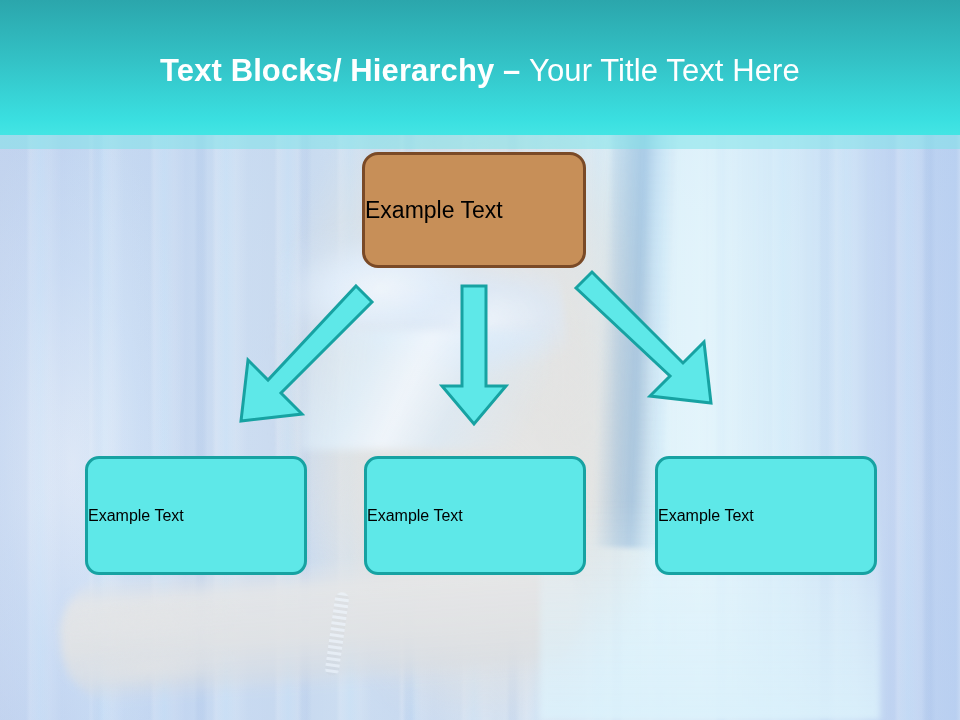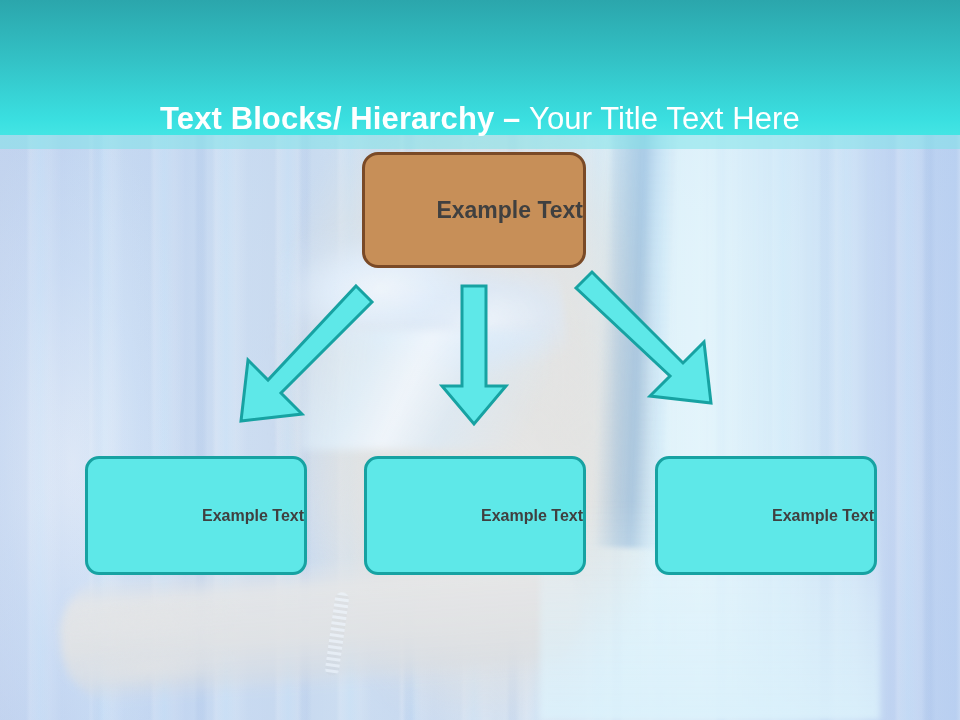--- a/index.html
+++ b/index.html
@@ -271,36 +271,34 @@
     position: absolute;
     left: 0;
     top: 52px;
     width: 960px;
     text-align: center;
     color: #ffffff;
     font-size: 31px;
     line-height: 38px;
     letter-spacing: 0.1px;
     white-space: nowrap;
-    margin-top: 48px;
   }
   .title-strong { font-weight: bold; }
   .title-light  { font-weight: normal; }
 
   
   .node {
     position: absolute;
     box-sizing: border-box;
     display: flex;
     align-items: center;
-    justify-content: flex-end;
+    justify-content: flex-start;
     text-align: center;
-    color: #404040;
+    color: #000000;
     border-radius: 14px;
-    font-weight: bold;
   }
   .node-top {
     left: 362px;
     top: 152px;
     width: 224px;
     height: 116px;
     background: #C78F58;
     border: 3px solid #7A4A27;
     font-size: 23px;
     border-radius: 16px;

